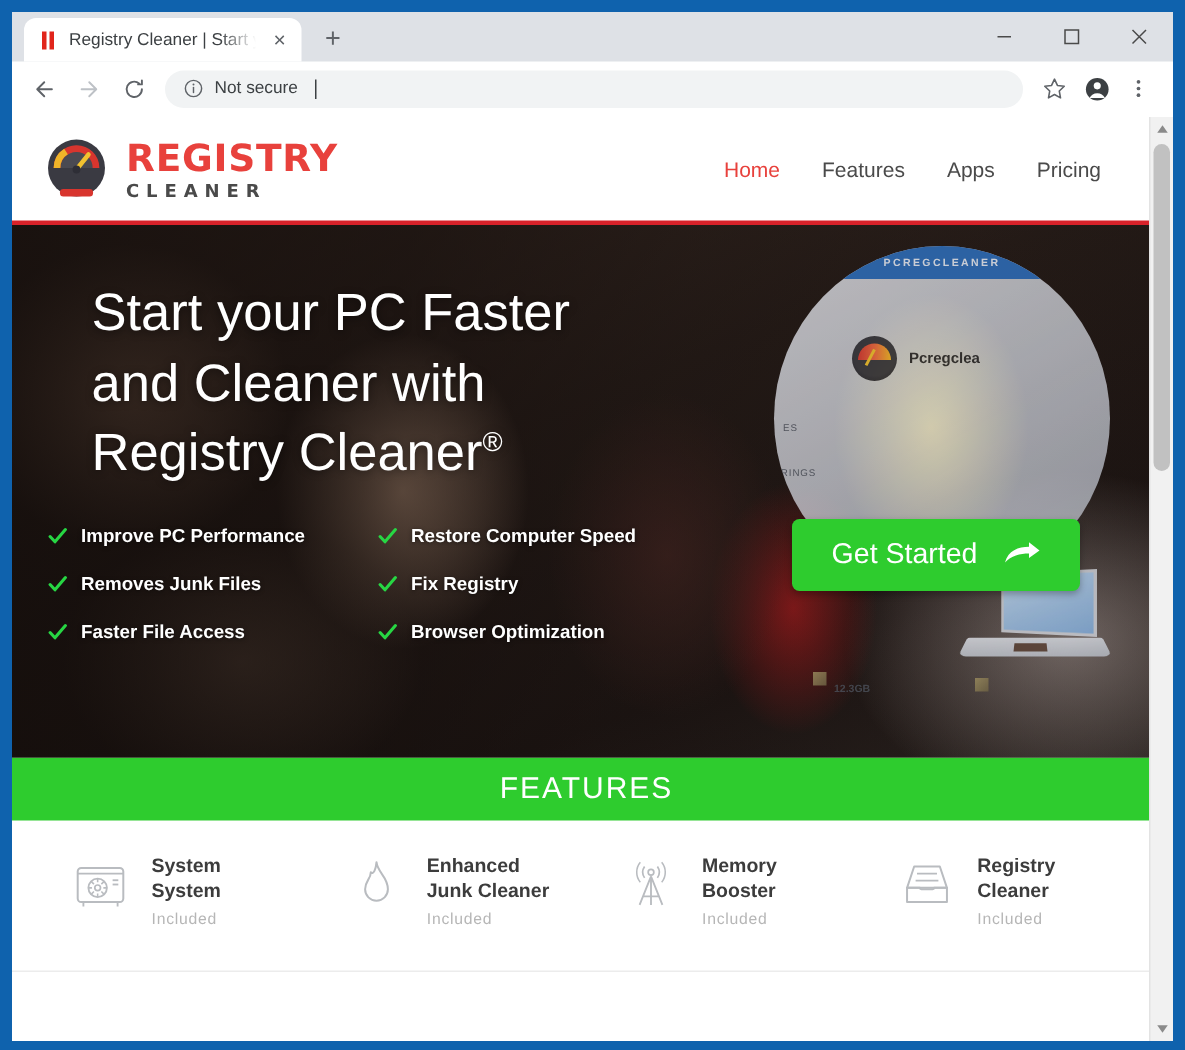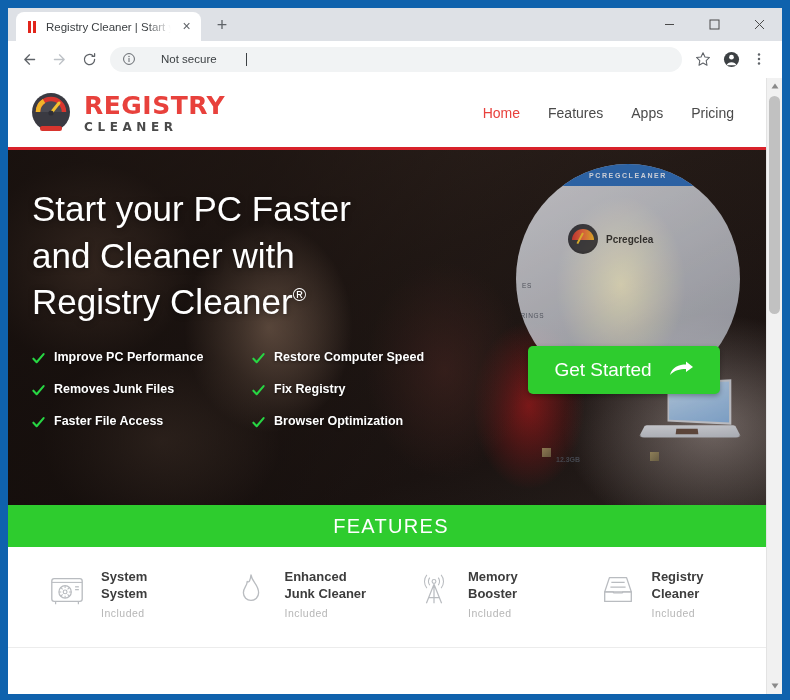--- a/index.html
+++ b/index.html
@@ -123,21 +123,21 @@
   .nav-btn.disabled { color: #bdc1c6; }
   #omnibox {
     flex: 1 1 auto;
     height: 25px;
     margin: 0 7px 0 6px;
     background: #f1f3f4;
     border-radius: 13px;
     display: flex;
     align-items: center;
     padding: 0 12px;
-    gap: 25px;
+    gap: 7px;
     min-width: 0;
   }
   #omnibox-info-icon {
     width: 14px; height: 14px;
     flex: 0 0 auto;
     color: #5f6368;
   }
   #omnibox-security-text {
     font-size: 11.5px;
     color: #3c4043;
@@ -408,20 +408,21 @@
     left: 24px; top: 36px;
     right: 24px;
   }
   #hero-headline {
     font-size: 35px;
     line-height: 1.33;
     color: #ffffff;
     font-weight: normal;
     text-shadow: 0 1px 6px rgba(0,0,0,0.45);
     max-width: 460px;
+    margin-left: 29px;
   }
   #hero-headline sup {
     font-size: 0.52em;
     vertical-align: super;
   }
   #hero-features {
     position: absolute;
     left: 24px; top: 200px;
     width: 430px;
     display: grid;

